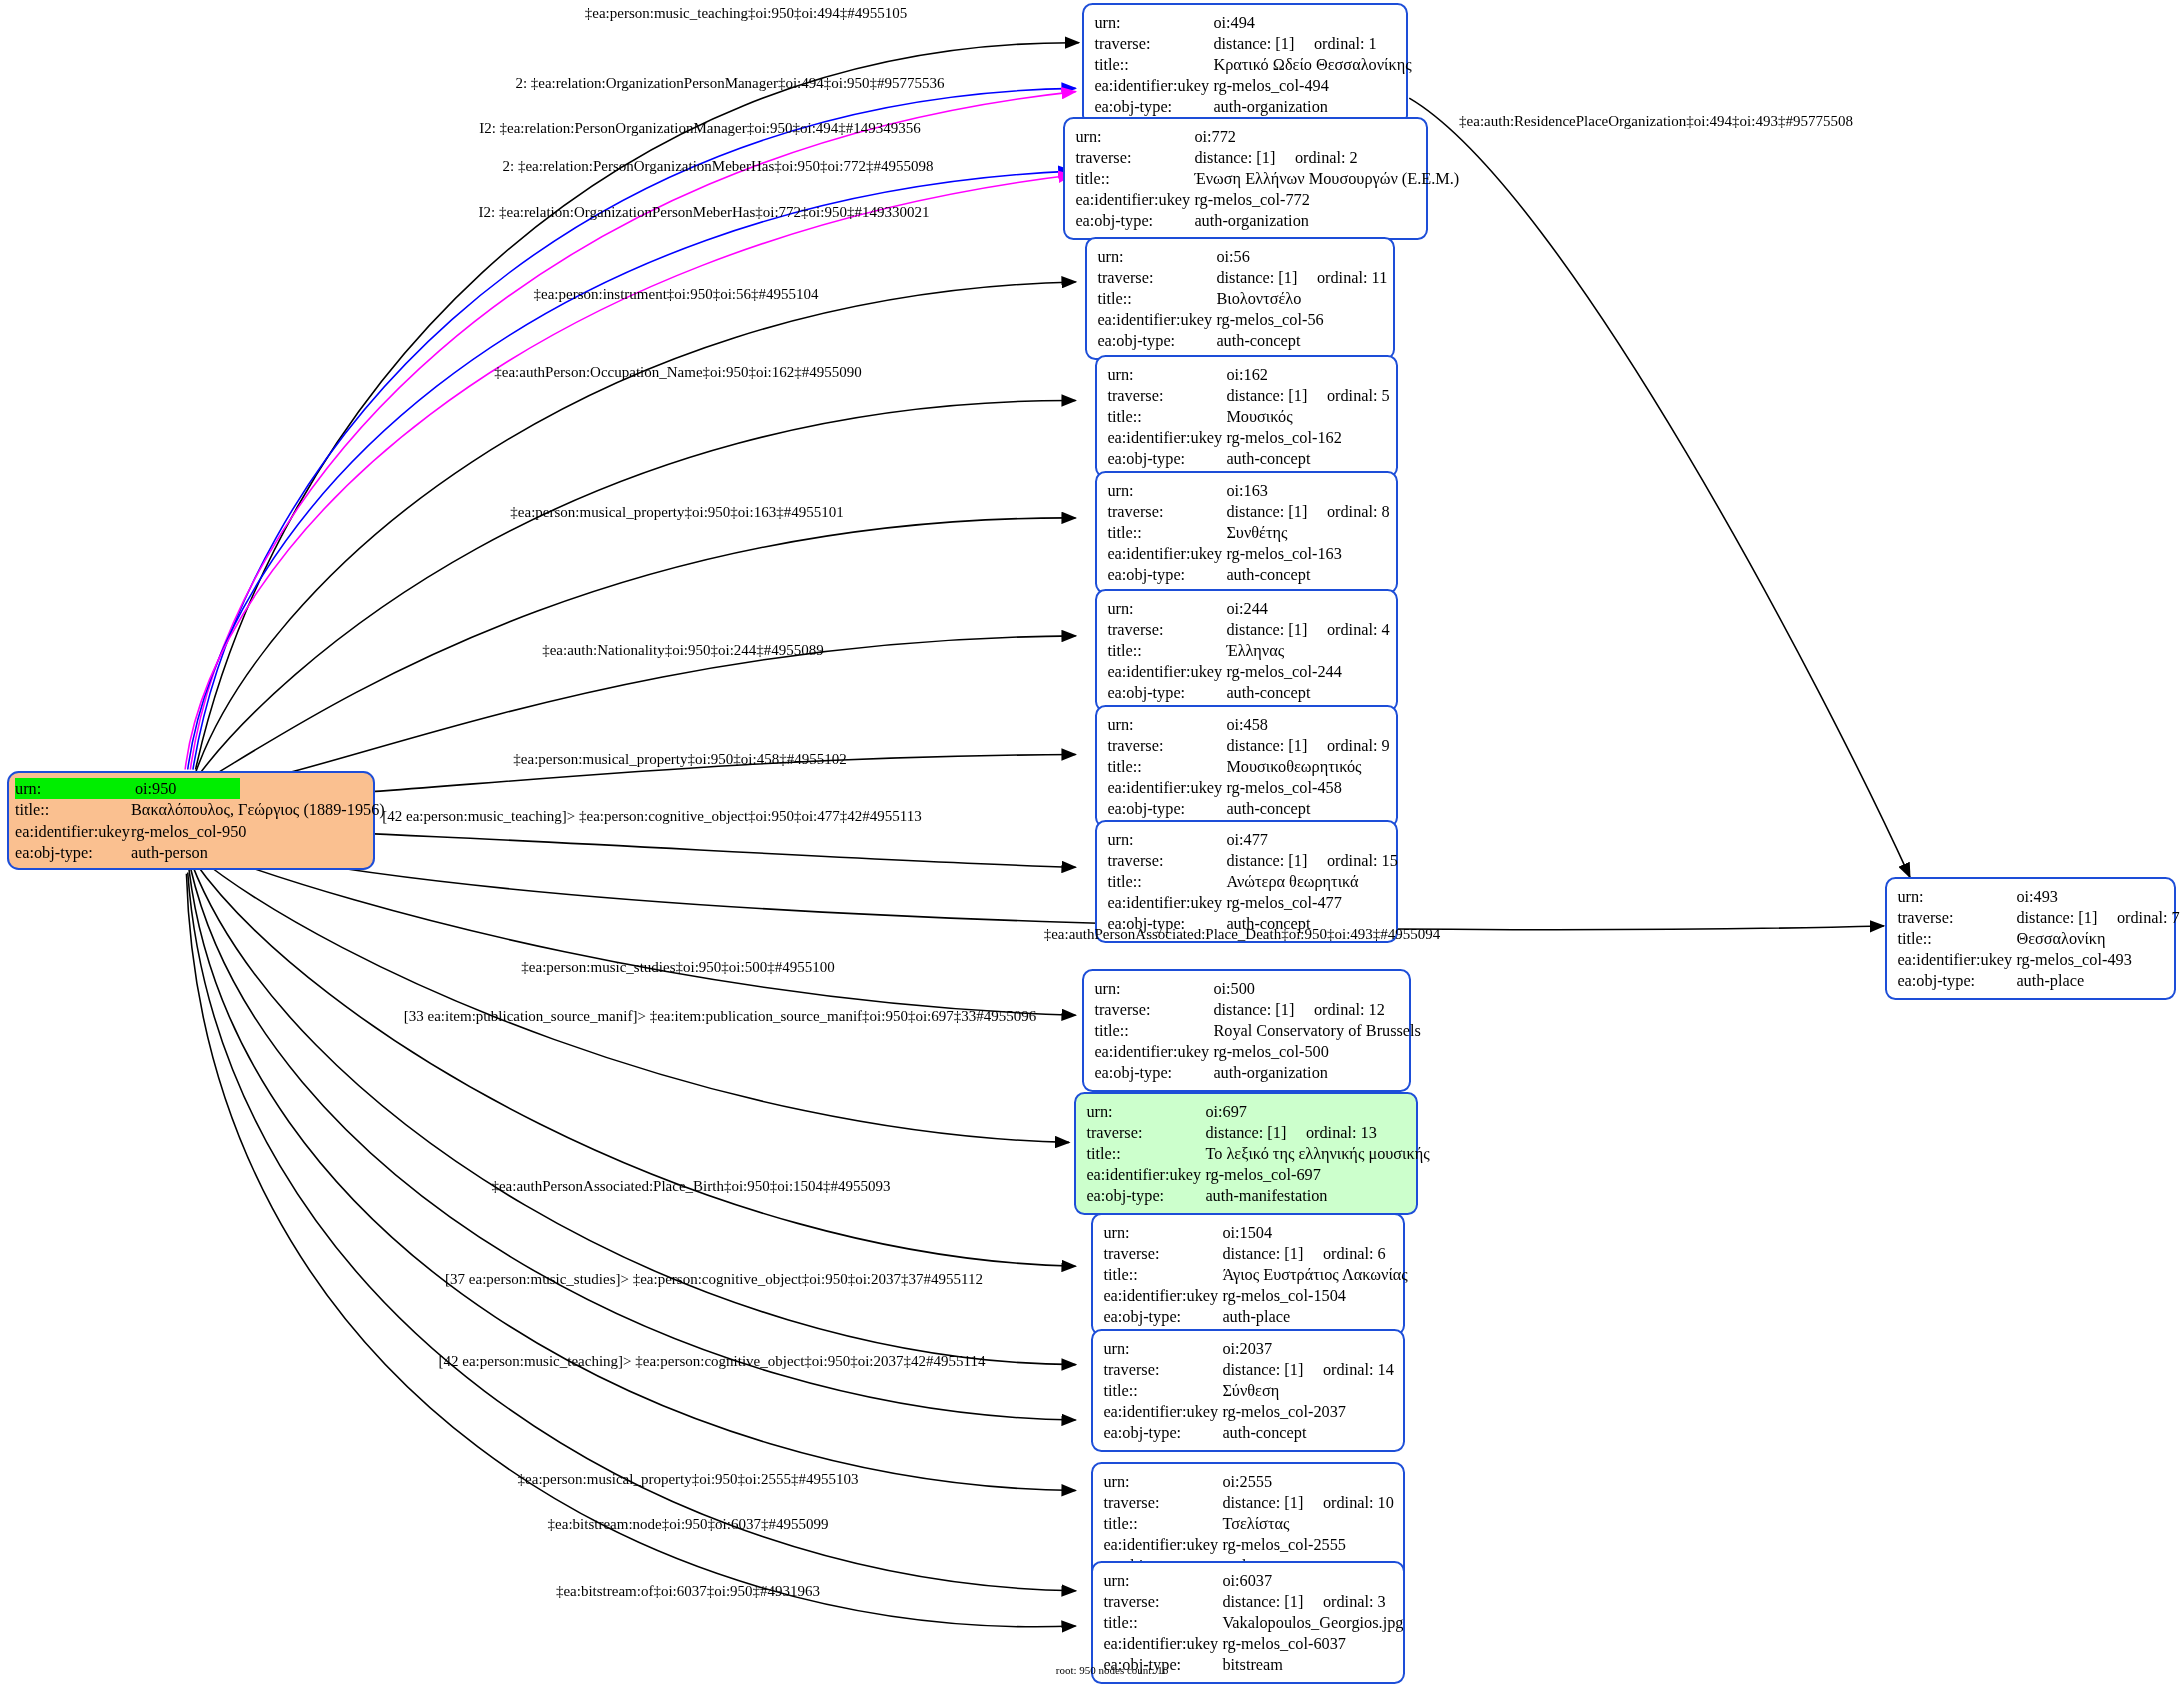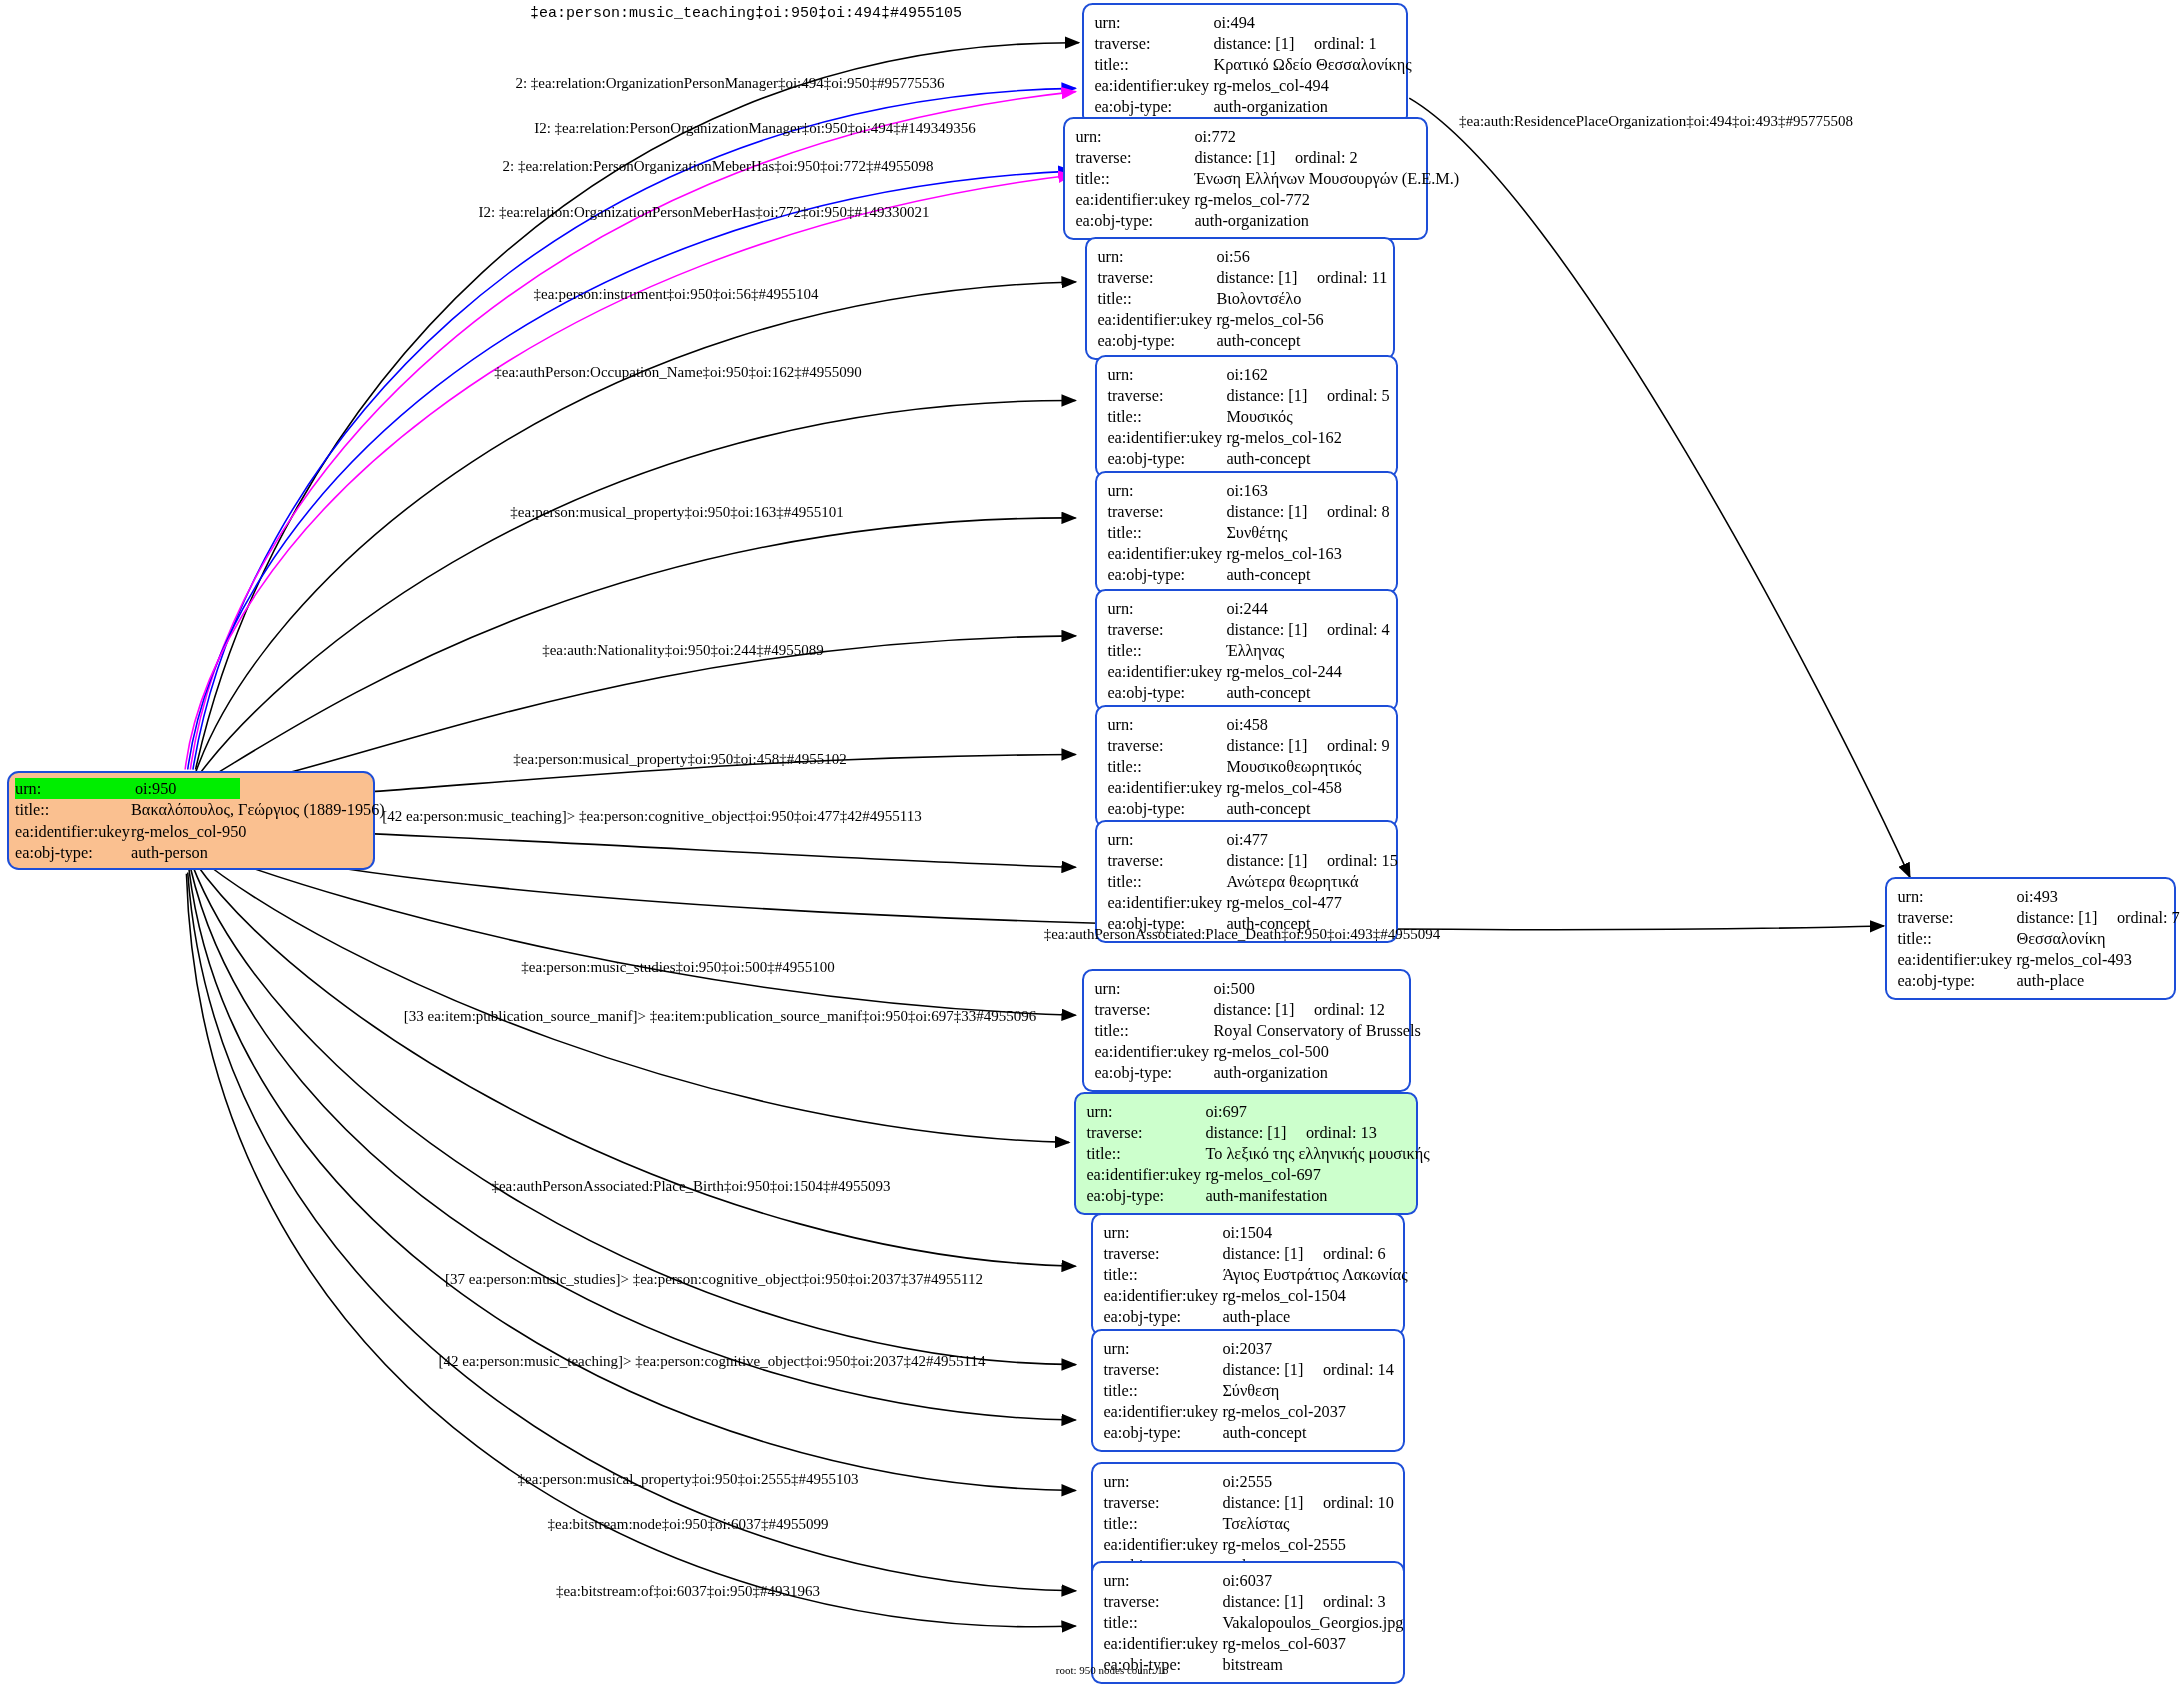--- a/index.html
+++ b/index.html
@@ -509,23 +509,23 @@
     <div class="row">
       <span class="k">ea:identifier:ukey</span>
       <span class="v">rg-melos_col-6037</span>
     </div>
     <div class="row">
       <span class="k">ea:obj-type:</span>
       <span class="v">bitstream</span>
     </div>
   </div>
 
-  <div class="edge-label" style="left:746px; top:13px;font-family:Liberation Mono, monospace;">‡ea:person:music_teaching‡oi:950‡oi:494‡#4955105</div>
+  <div class="edge-label" style="left:746px; top:13px;">‡ea:person:music_teaching‡oi:950‡oi:494‡#4955105</div>
   <div class="edge-label" style="left:730px; top:83px;">2: ‡ea:relation:OrganizationPersonManager‡oi:494‡oi:950‡#95775536</div>
-  <div class="edge-label" style="left:755px; top:128px;">I2: ‡ea:relation:PersonOrganizationManager‡oi:950‡oi:494‡#149349356</div>
+  <div class="edge-label" style="left:700px; top:128px;">I2: ‡ea:relation:PersonOrganizationManager‡oi:950‡oi:494‡#149349356</div>
   <div class="edge-label" style="left:718px; top:166px;">2: ‡ea:relation:PersonOrganizationMeberHas‡oi:950‡oi:772‡#4955098</div>
   <div class="edge-label" style="left:704px; top:212px;">I2: ‡ea:relation:OrganizationPersonMeberHas‡oi:772‡oi:950‡#149330021</div>
   <div class="edge-label" style="left:676px; top:266px;margin-top:28px;">‡ea:person:instrument‡oi:950‡oi:56‡#4955104</div>
   <div class="edge-label" style="left:678px; top:372px;">‡ea:authPerson:Occupation_Name‡oi:950‡oi:162‡#4955090</div>
   <div class="edge-label" style="left:677px; top:512px;">‡ea:person:musical_property‡oi:950‡oi:163‡#4955101</div>
   <div class="edge-label" style="left:683px; top:650px;">‡ea:auth:Nationality‡oi:950‡oi:244‡#4955089</div>
   <div class="edge-label" style="left:680px; top:759px;">‡ea:person:musical_property‡oi:950‡oi:458‡#4955102</div>
   <div class="edge-label" style="left:652px; top:816px;">[42 ea:person:music_teaching]&gt; ‡ea:person:cognitive_object‡oi:950‡oi:477‡42#4955113</div>
   <div class="edge-label" style="left:1656px; top:121px;">‡ea:auth:ResidencePlaceOrganization‡oi:494‡oi:493‡#95775508</div>
   <div class="edge-label" style="left:1242px; top:934px;">‡ea:authPersonAssociated:Place_Death‡oi:950‡oi:493‡#4955094</div>

